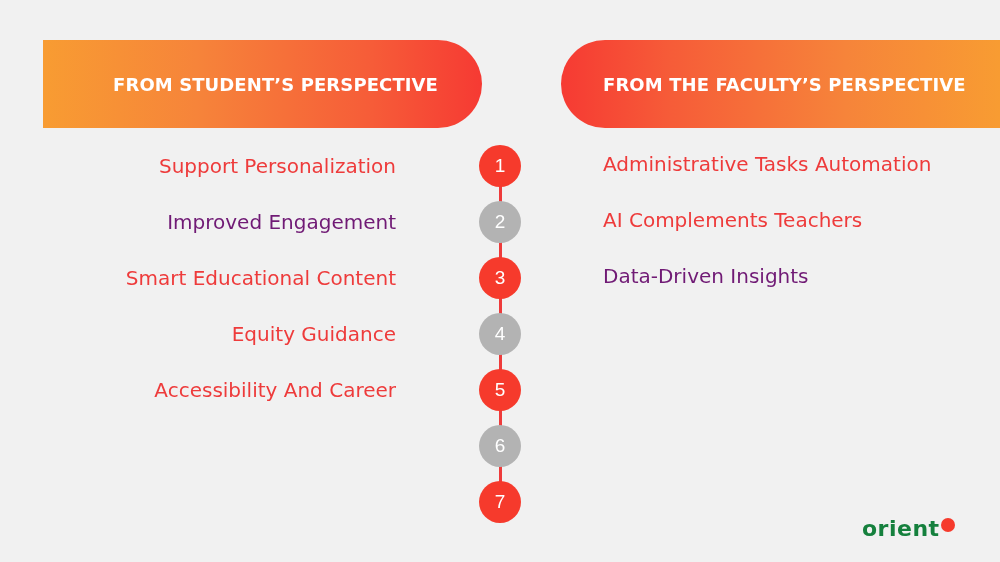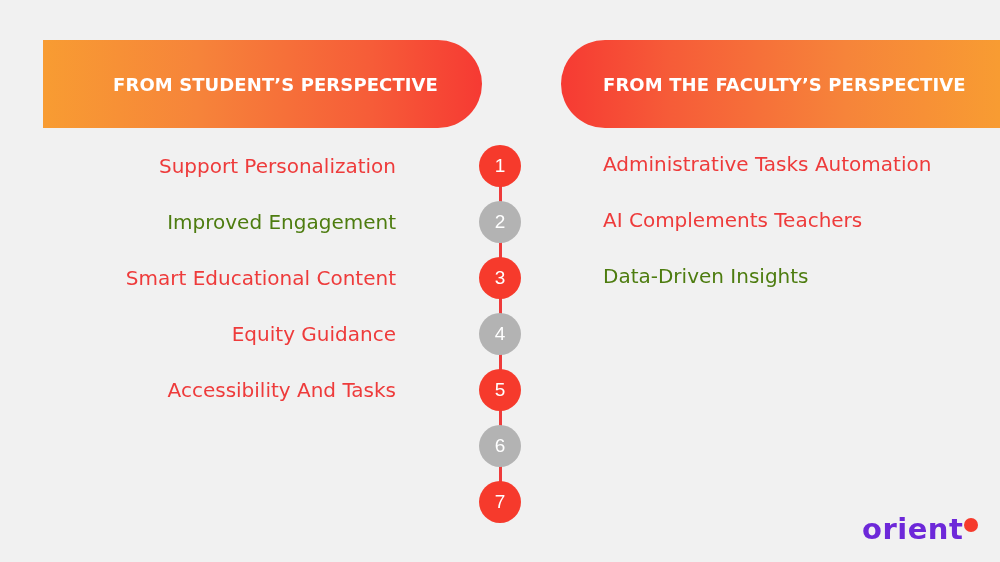--- a/index.html
+++ b/index.html
@@ -49,21 +49,21 @@
       top: 136px;
       text-align: left;
     }
     .item {
       height: 56px;
       line-height: 56px;
       font-size: 20px;
       white-space: nowrap;
     }
     .item.red { color: #ee3b3b; }
-    .item.black { color: #4d7c0f; }
+    .item.black { color: #701a75; }
 
     .timeline {
       position: absolute;
       left: 479px;
       top: 145px;
       width: 42px;
     }
     .connector {
       position: absolute;
       left: 20px;
@@ -90,22 +90,22 @@
     .logo {
       position: absolute;
       left: 862px;
       top: 516px;
       display: flex;
       align-items: flex-start;
     }
     .logo-text {
       font-family: "DejaVu Sans", sans-serif;
       font-weight: bold;
-      font-size: 29px;
-      color: #6d28d9;
+      font-size: 22px;
+      color: #15803d;
       letter-spacing: 0.5px;
       line-height: 26px;
     }
     .logo-dot {
       width: 14px; height: 14px;
       border-radius: 50%;
       background: #f63a2c;
       margin-left: 1px;
       margin-top: 2px;
     }
@@ -119,21 +119,21 @@
 
 <div class="banner banner-right">
   <span>FROM THE FACULTY’S PERSPECTIVE</span>
 </div>
 
 <div class="col-left">
   <div class="item red">Support Personalization</div>
   <div class="item black">Improved Engagement</div>
   <div class="item red">Smart Educational Content</div>
   <div class="item red">Equity Guidance</div>
-  <div class="item red">Accessibility And Tasks</div>
+  <div class="item red">Accessibility And Career</div>
 </div>
 
 <div class="timeline">
   <div class="connector"></div>
   <div class="step red" style="top:0px">1</div>
   <div class="step gray" style="top:56px">2</div>
   <div class="step red" style="top:112px">3</div>
   <div class="step gray" style="top:168px">4</div>
   <div class="step red" style="top:224px">5</div>
   <div class="step gray" style="top:280px">6</div>

